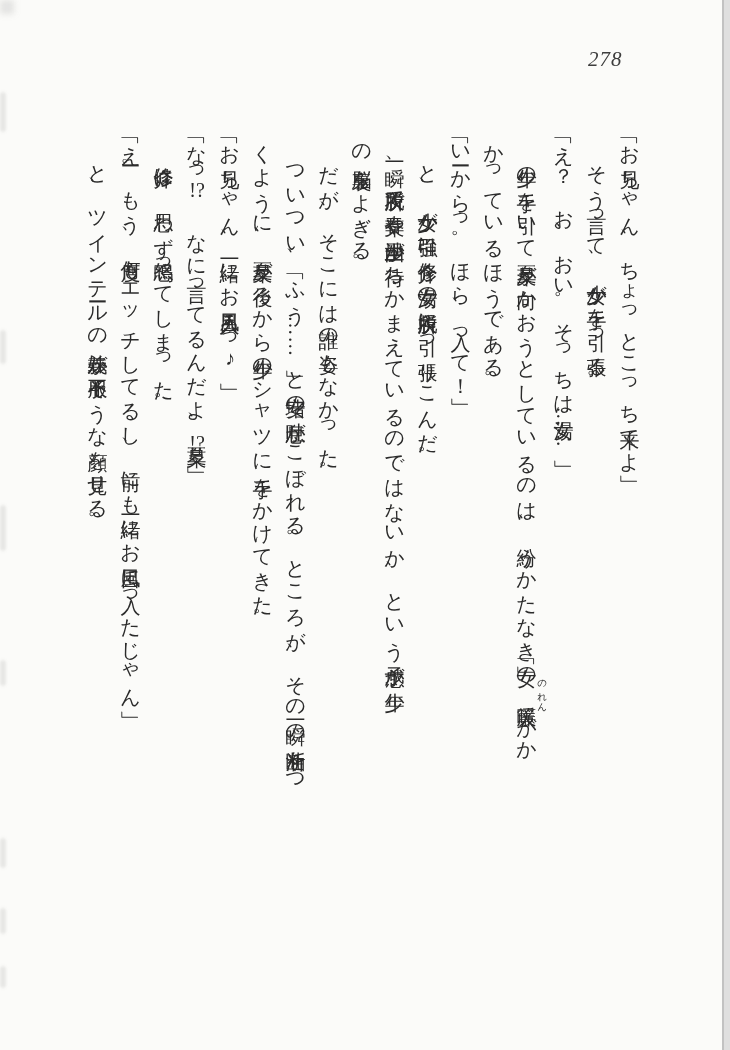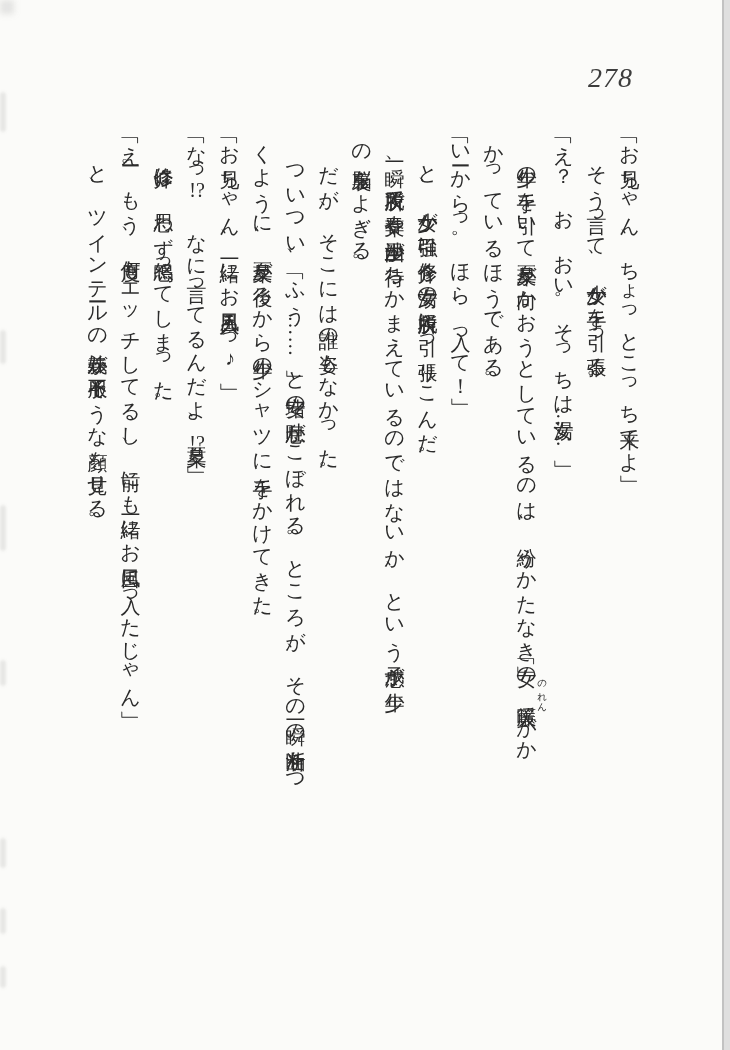--- a/index.html
+++ b/index.html
@@ -47,23 +47,23 @@
   .corner-smudge {
     position: absolute;
     left: 0; top: 0;
     width: 14px; height: 14px;
     background: rgba(120,120,120,0.18);
     filter: blur(3px);
   }
 
   .page-number {
     position: absolute;
-    top: 62px;
+    top: 47px;
     left: 588px;
-    font-size: 28px;
+    font-size: 21px;
     font-style: italic;
     color: #3d3d3d;
     letter-spacing: 1px;
   }
 
   .text-block {
     position: absolute;
     top: 131px;
     right: 84px;
     width: 561px;

